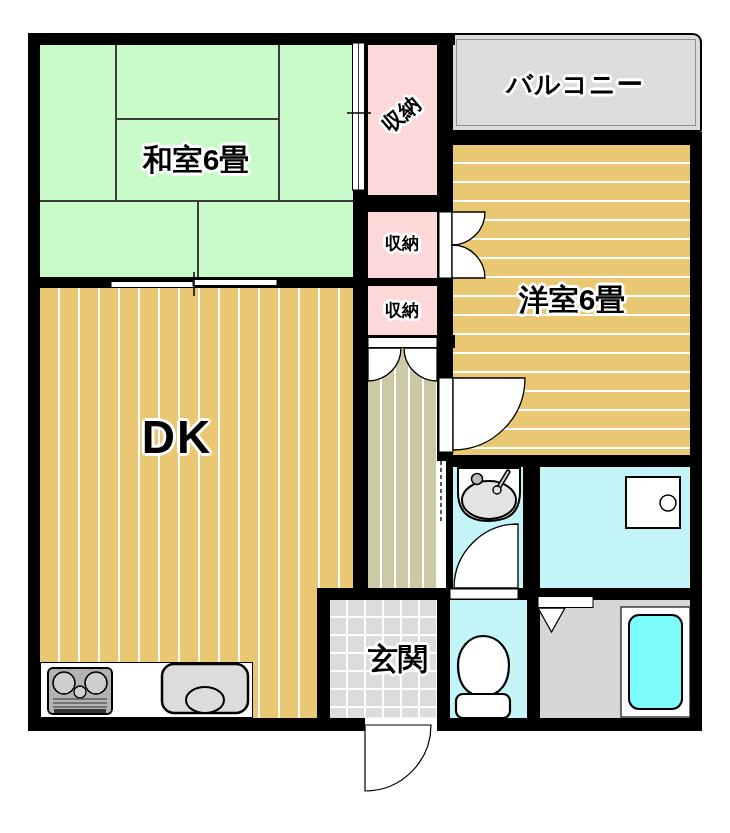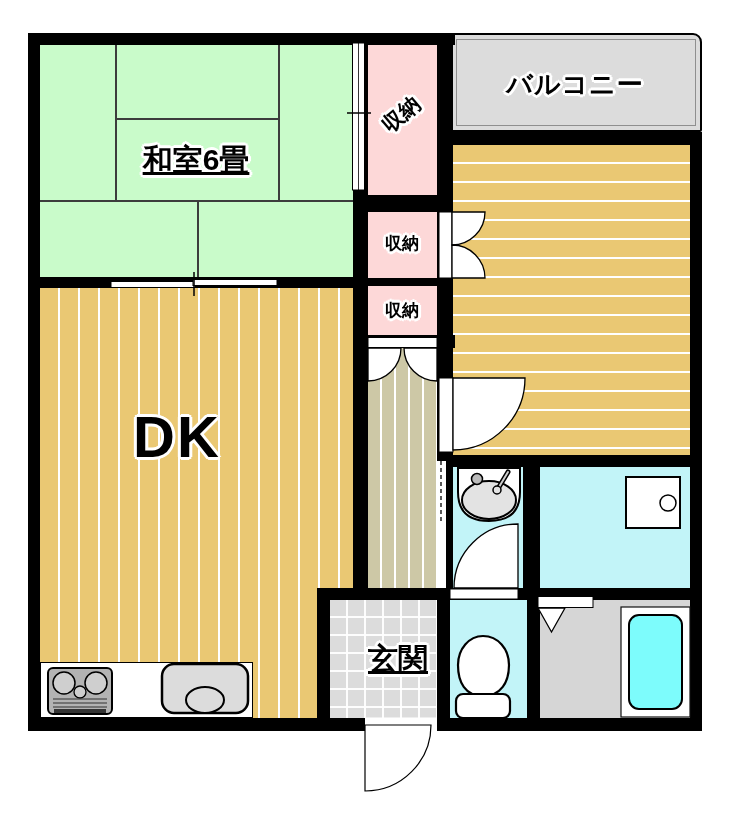--- a/index.html
+++ b/index.html
@@ -28,22 +28,22 @@
   .r-bath{background:var(--color-bath_gray);}
   .balcony{background:var(--color-tile_gray);border:2px solid #000;border-radius:2px 9px 2px 2px;}
   .balcony-inner{position:absolute;left:4px;top:4px;right:4px;bottom:4px;border:1px solid #8f8f8f;}
   .tatami-line{position:absolute;background:#3c3c3c;}
   .label{
     position:absolute;transform:translate(-50%,-50%);
     font-weight:bold;color:#000;white-space:nowrap;line-height:1;
     text-shadow:-2px -2px 0 #fff,2px -2px 0 #fff,-2px 2px 0 #fff,2px 2px 0 #fff,
                 0 -3px 0 #fff,0 3px 0 #fff,-3px 0 0 #fff,3px 0 0 #fff;
   }
-  .lbl-room{font-size:30px;text-decoration:underline;}
-  .lbl-dk{font-size:58px;letter-spacing:2px;text-align:right;}
+  .lbl-room{font-size:30px;}
+  .lbl-dk{font-size:46px;letter-spacing:2px;text-align:right;}
   .lbl-balcony{font-size:26px;letter-spacing:1px;}
   .lbl-closet{font-size:17px;}
   .lbl-closet-rot{font-size:21px;transform:translate(-50%,-50%) rotate(-40deg);}
   .counter{position:absolute;background:#fff;border:1.5px solid #000;}
   svg.overlay{position:absolute;left:0;top:0;}
 </style>
 </head>
 <body>
 
 <div class="canvas">
@@ -188,16 +188,17 @@
       <rect x="621" y="607" width="69" height="110" fill="#fff" stroke="#111" stroke-width="1.2"></rect>
       <rect x="629" y="615" width="53" height="94" rx="10" fill="var(--color-tub_cyan,#7dfcfc)" stroke="#000" stroke-width="2"></rect>
     </g>
   </svg>
 
   <div class="label lbl-room" style="left:196px;top:160px;">和室6畳</div>
   <div class="label lbl-balcony" style="left:575px;top:84px;text-align:right;">バルコニー</div>
   <div class="label lbl-closet-rot" style="left:401px;top:114px;">収納</div>
   <div class="label lbl-closet" style="left:402px;top:243px;">収納</div>
   <div class="label lbl-closet" style="left:402px;top:310px;">収納</div>
+  <div class="label lbl-room" style="left:572px;top:300px;">洋室6畳</div>
   <div class="label lbl-dk" style="left:177px;top:437px;">DK</div>
   <div class="label lbl-room" style="left:398px;top:659px;">玄関</div>
 
 </div>
 
 </body></html>

